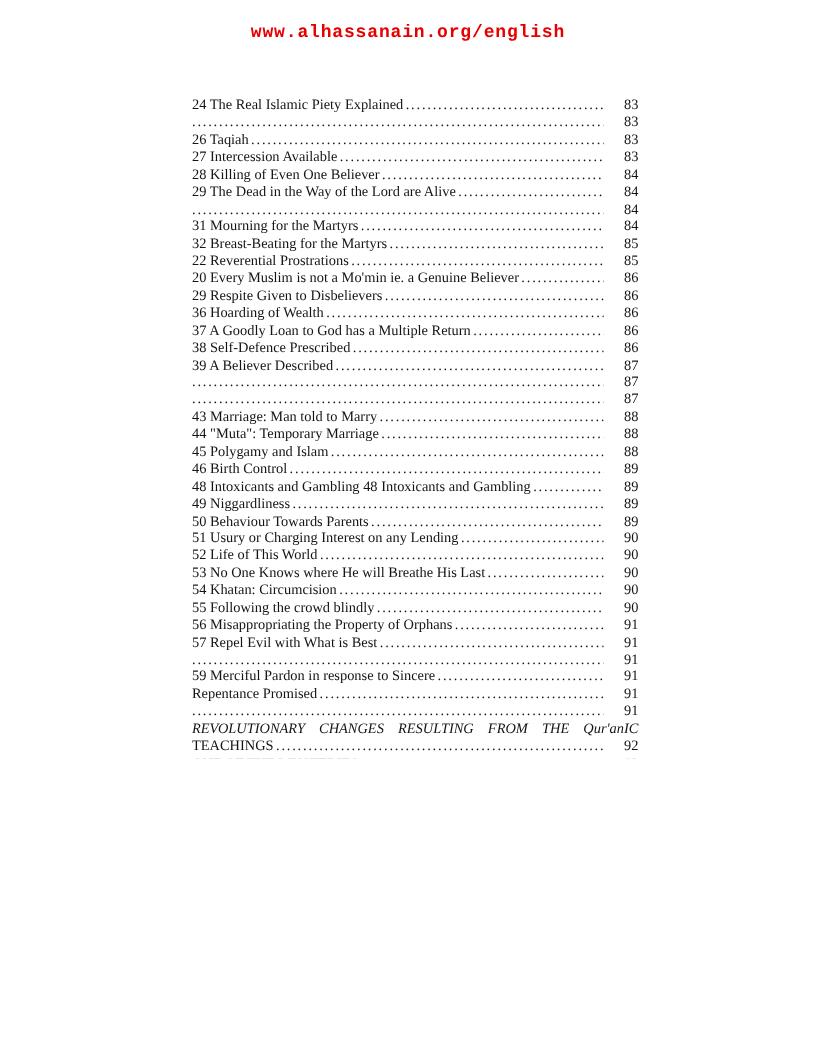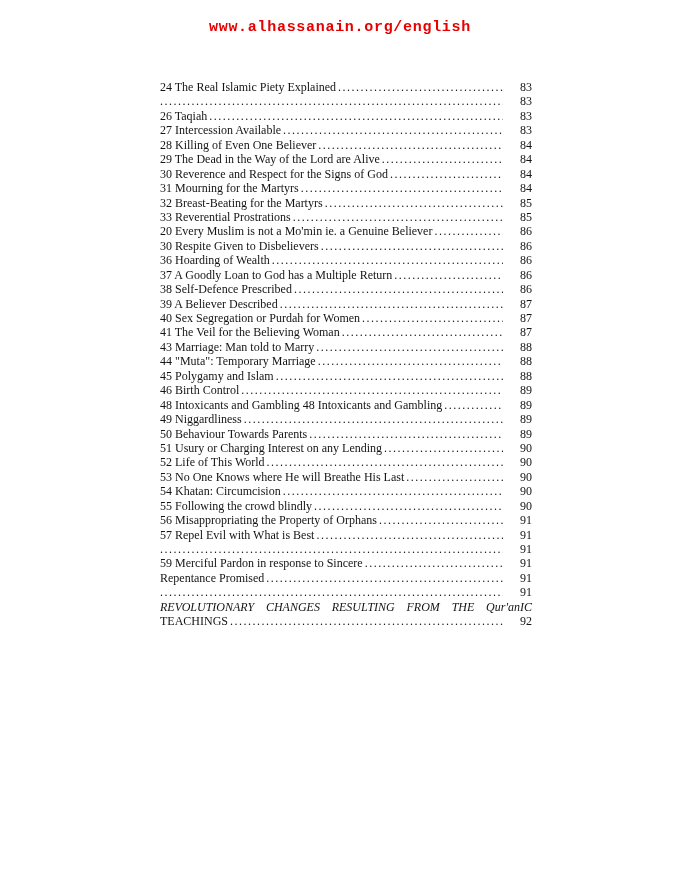--- a/index.html
+++ b/index.html
@@ -116,51 +116,50 @@
       <span class="toc-page">84</span>
     </div>
 
     <div class="toc-row">
       <span class="toc-label">29 The Dead in the Way of the Lord are Alive</span>
       <span class="toc-dots">......................................................................................................................................................</span>
       <span class="toc-page">84</span>
     </div>
 
     <div class="toc-row">
-      <span class="toc-label">30 Reverence and Respect for the Signs of God</span>
       <span class="toc-dots">......................................................................................................................................................</span>
       <span class="toc-page">84</span>
     </div>
 
     <div class="toc-row">
       <span class="toc-label">31 Mourning for the Martyrs</span>
       <span class="toc-dots">......................................................................................................................................................</span>
       <span class="toc-page">84</span>
     </div>
 
     <div class="toc-row">
       <span class="toc-label">32 Breast-Beating for the Martyrs</span>
       <span class="toc-dots">......................................................................................................................................................</span>
       <span class="toc-page">85</span>
     </div>
 
     <div class="toc-row">
-      <span class="toc-label">33 Reverential Prostrations</span>
+      <span class="toc-label">22 Reverential Prostrations</span>
       <span class="toc-dots">......................................................................................................................................................</span>
       <span class="toc-page">85</span>
     </div>
 
     <div class="toc-row">
       <span class="toc-label">20 Every Muslim is not a Mo'min ie. a Genuine Believer</span>
       <span class="toc-dots">......................................................................................................................................................</span>
       <span class="toc-page">86</span>
     </div>
 
     <div class="toc-row">
-      <span class="toc-label">30 Respite Given to Disbelievers</span>
+      <span class="toc-label">29 Respite Given to Disbelievers</span>
       <span class="toc-dots">......................................................................................................................................................</span>
       <span class="toc-page">86</span>
     </div>
 
     <div class="toc-row">
       <span class="toc-label">36 Hoarding of Wealth</span>
       <span class="toc-dots">......................................................................................................................................................</span>
       <span class="toc-page">86</span>
     </div>
 
@@ -176,27 +175,25 @@
       <span class="toc-page">86</span>
     </div>
 
     <div class="toc-row">
       <span class="toc-label">39 A Believer Described</span>
       <span class="toc-dots">......................................................................................................................................................</span>
       <span class="toc-page">87</span>
     </div>
 
     <div class="toc-row">
-      <span class="toc-label">40 Sex Segregation or Purdah for Women</span>
       <span class="toc-dots">......................................................................................................................................................</span>
       <span class="toc-page">87</span>
     </div>
 
     <div class="toc-row">
-      <span class="toc-label">41 The Veil for the Believing Woman</span>
       <span class="toc-dots">......................................................................................................................................................</span>
       <span class="toc-page">87</span>
     </div>
 
     <div class="toc-row">
       <span class="toc-label">43 Marriage: Man told to Marry</span>
       <span class="toc-dots">......................................................................................................................................................</span>
       <span class="toc-page">88</span>
     </div>
 

